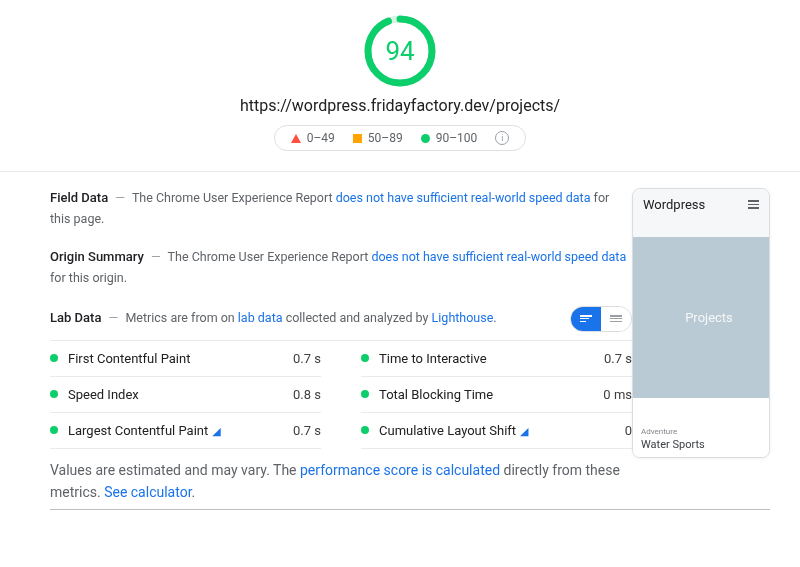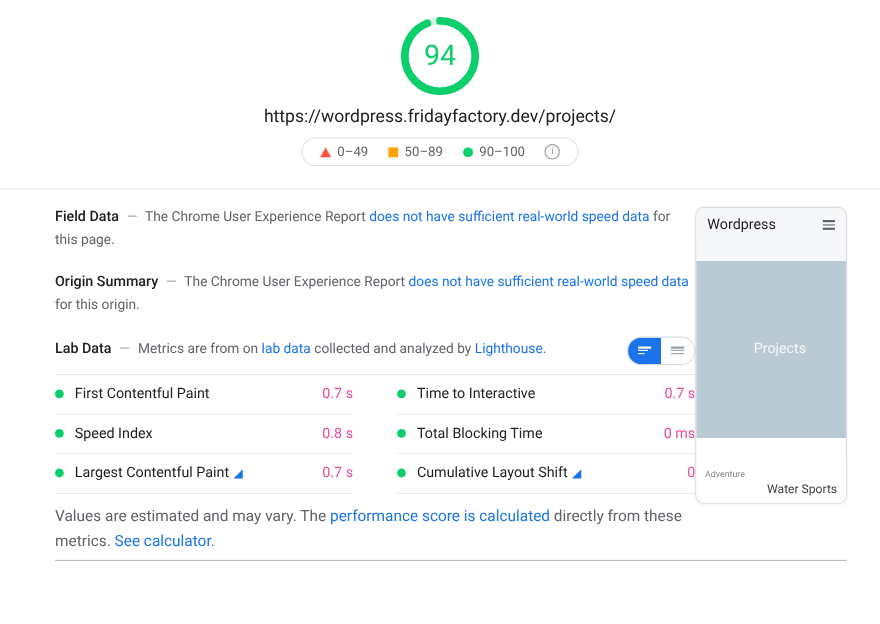--- a/index.html
+++ b/index.html
@@ -86,21 +86,21 @@
     background:#f6f7f8;
     padding:8px 10px;
     font-size:13px; color:#202124;
     display:flex; justify-content:space-between; align-items:center;
   }
   .burger{ display:flex; flex-direction:column; gap:2px;}
   .burger span{ display:block; width:11px; height:1.5px; background:#5f6368;}
   .thumb-mid{ position:absolute; top:45%; left:16px; right:0; text-align:center; color:rgba(255,255,255,0.85); font-size:13px;}
   .thumb-footer{ position:absolute; bottom:0; left:0; right:0; background:#fff; padding:6px 8px;}
   .thumb-footer .tag{ font-size:8px; color:#80868b;}
-  .thumb-footer .wt{ font-size:11px; color:#3c4043; margin-top:2px;text-align:right;}
+  .thumb-footer .wt{ font-size:11px; color:#3c4043; margin-top:2px;}
 
   .section { margin-bottom: 18px; font-size: 12.5px; color: #5f6368; line-height: 1.6;}
   .section b { color: #202124; font-size: 13px; font-weight:500;}
   .dash { color: #9aa0a6; margin: 0 4px;}
   .link { color: #1a73e8; text-decoration: none; }
 
   .lab-header{
     display:flex; align-items:center; justify-content:space-between;
     margin-top:14px; margin-bottom:8px;
   }
@@ -128,21 +128,21 @@
     border-top:1px solid #e8eaed;
   }
   .metric{
     display:flex; align-items:center;
     padding:10px 0;
     border-bottom:1px solid #e8eaed;
     font-size:13px;
   }
   .metric .dot{ margin-right:10px; width:8px; height:8px;}
   .metric .name{ flex:1; color:#212121;}
-  .metric .val{ color:#ec4899; font-weight:400;}
+  .metric .val{ color:#404040; font-weight:400;}
   .flag{ color:#1a73e8; font-size:11px; margin-left:4px;}
 
   .footnote{
     font-size:14px; color:#5f6368; margin-top:10px; line-height:1.6;
   }
   .bottom-line{ border-top:1px solid #bdbdbd; margin:6px 30px 0 50px;}
 </style>
 </head>
 <body>
 

